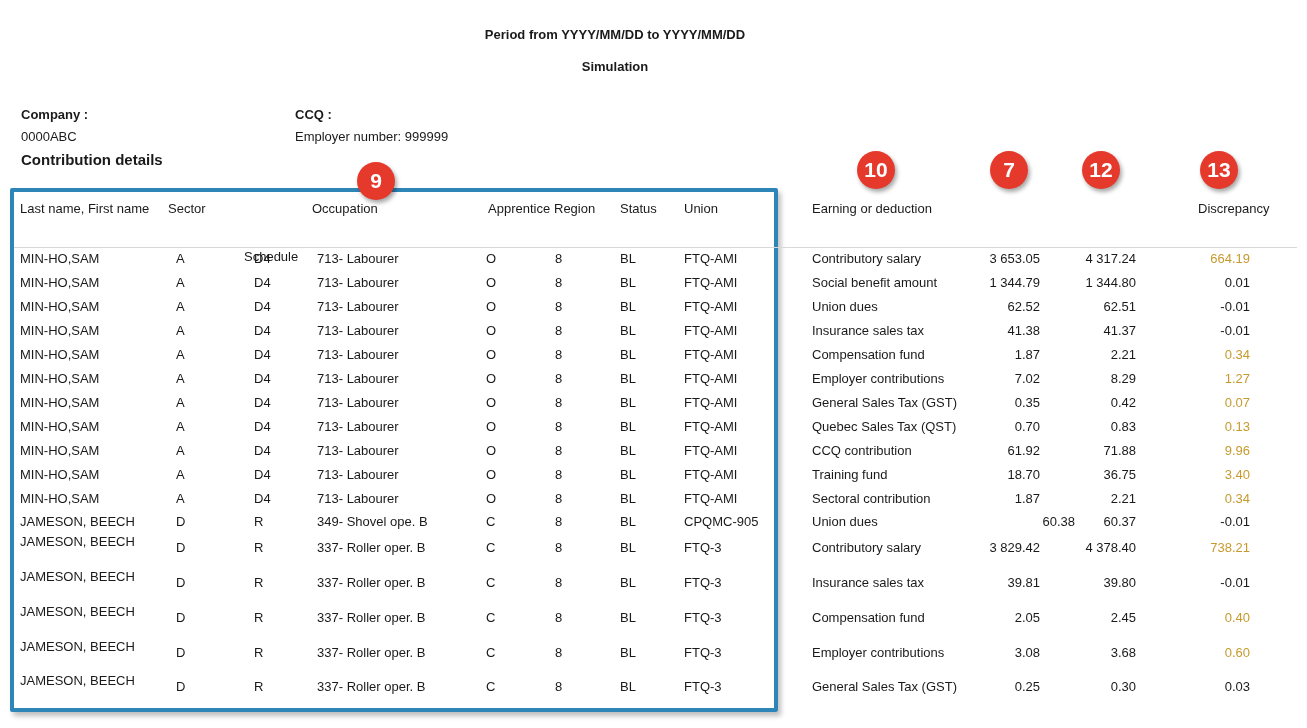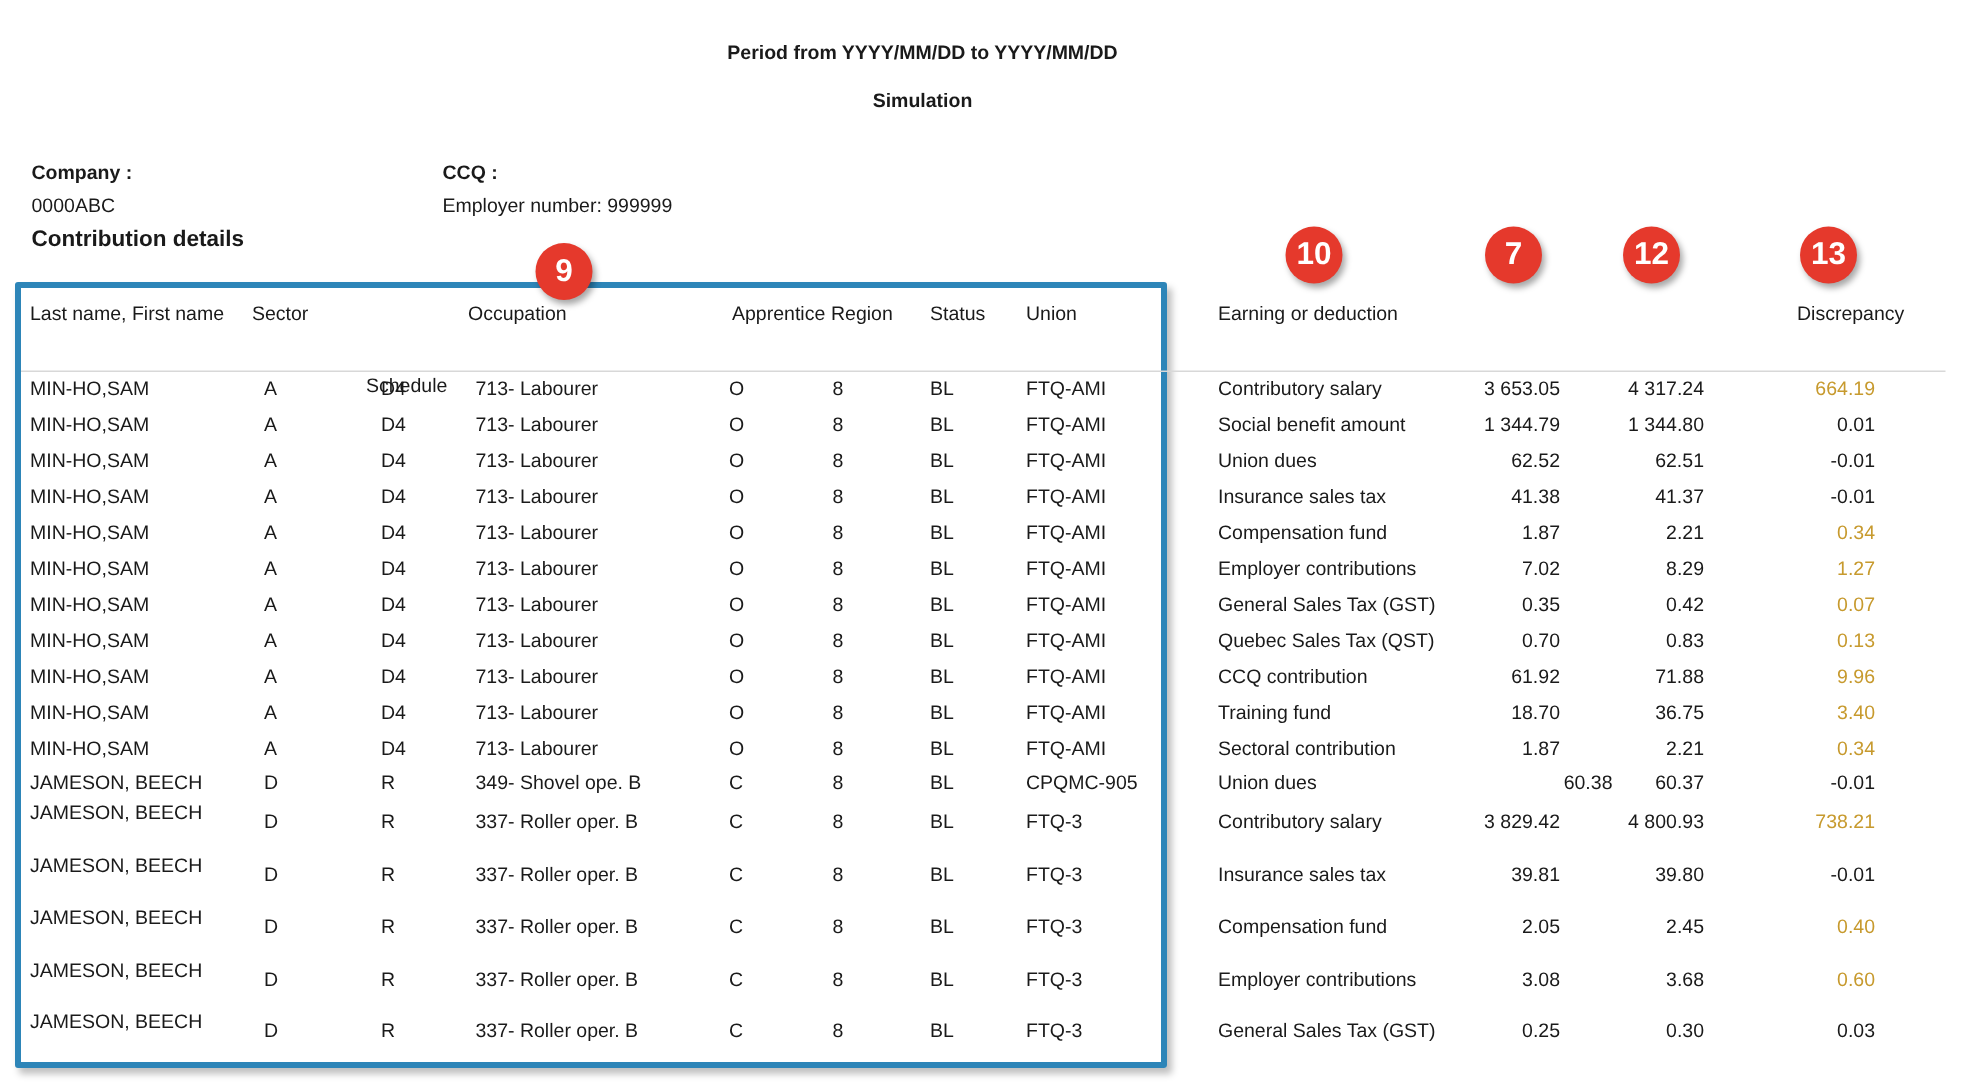--- a/index.html
+++ b/index.html
@@ -223,21 +223,21 @@
       <div class="cell" style="left: 20px; top: 534px; width: 150px;">JAMESON, BEECH</div>
       <div class="cell" style="left: 176px; top: 540px; width: 30px;">D</div>
       <div class="cell" style="left: 254px; top: 540px; width: 44px;">R</div>
       <div class="cell" style="left: 317px; top: 540px; width: 165px;">337- Roller oper. B</div>
       <div class="cell" style="left: 486px; top: 540px; width: 30px;">C</div>
       <div class="cell" style="left: 555px; top: 540px; width: 30px;">8</div>
       <div class="cell" style="left: 620px; top: 540px; width: 40px;">BL</div>
       <div class="cell" style="left: 684px; top: 540px; width: 90px;">FTQ-3</div>
       <div class="cell" style="left: 812px; top: 540px; width: 170px;">Contributory salary</div>
       <div class="cell num" style="left: 945px; top: 540px; width: 95px;">3 829.42</div>
-      <div class="cell num" style="left: 1041px; top: 540px; width: 95px;">4 800.93</div>
+      <div class="cell num" style="left: 1041px; top: 540px; width: 95px;">4 378.40</div>
       <div class="cell num flag" style="left: 1155px; top: 540px; width: 95px;">738.21</div>
       <div class="cell" style="left: 20px; top: 569px; width: 150px;">JAMESON, BEECH</div>
       <div class="cell" style="left: 176px; top: 575px; width: 30px;">D</div>
       <div class="cell" style="left: 254px; top: 575px; width: 44px;">R</div>
       <div class="cell" style="left: 317px; top: 575px; width: 165px;">337- Roller oper. B</div>
       <div class="cell" style="left: 486px; top: 575px; width: 30px;">C</div>
       <div class="cell" style="left: 555px; top: 575px; width: 30px;">8</div>
       <div class="cell" style="left: 620px; top: 575px; width: 40px;">BL</div>
       <div class="cell" style="left: 684px; top: 575px; width: 90px;">FTQ-3</div>
       <div class="cell" style="left: 812px; top: 575px; width: 170px;">Insurance sales tax</div>

